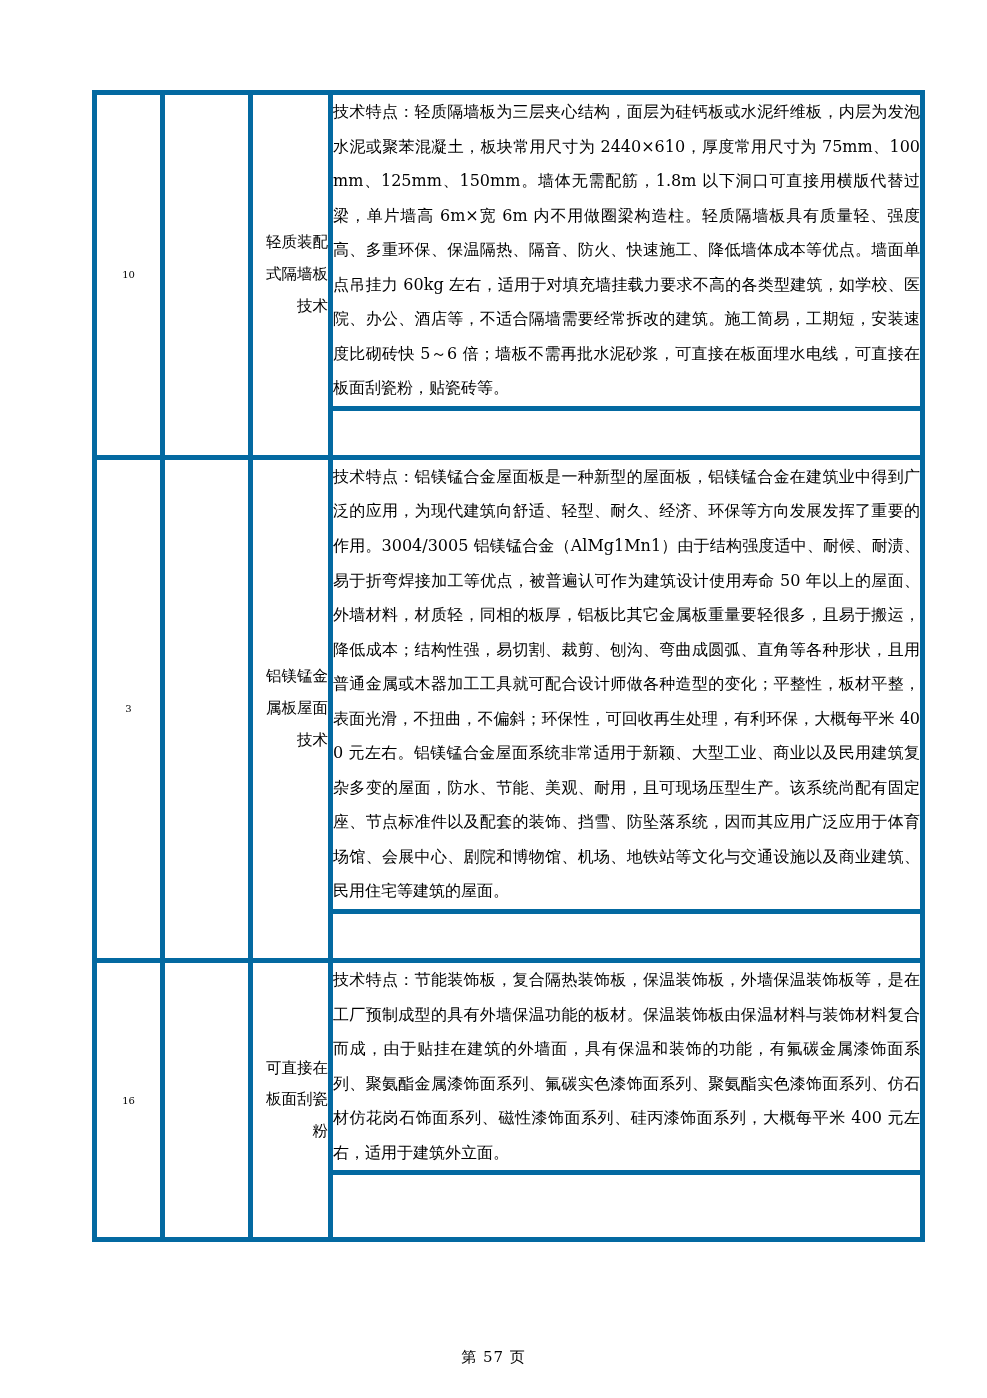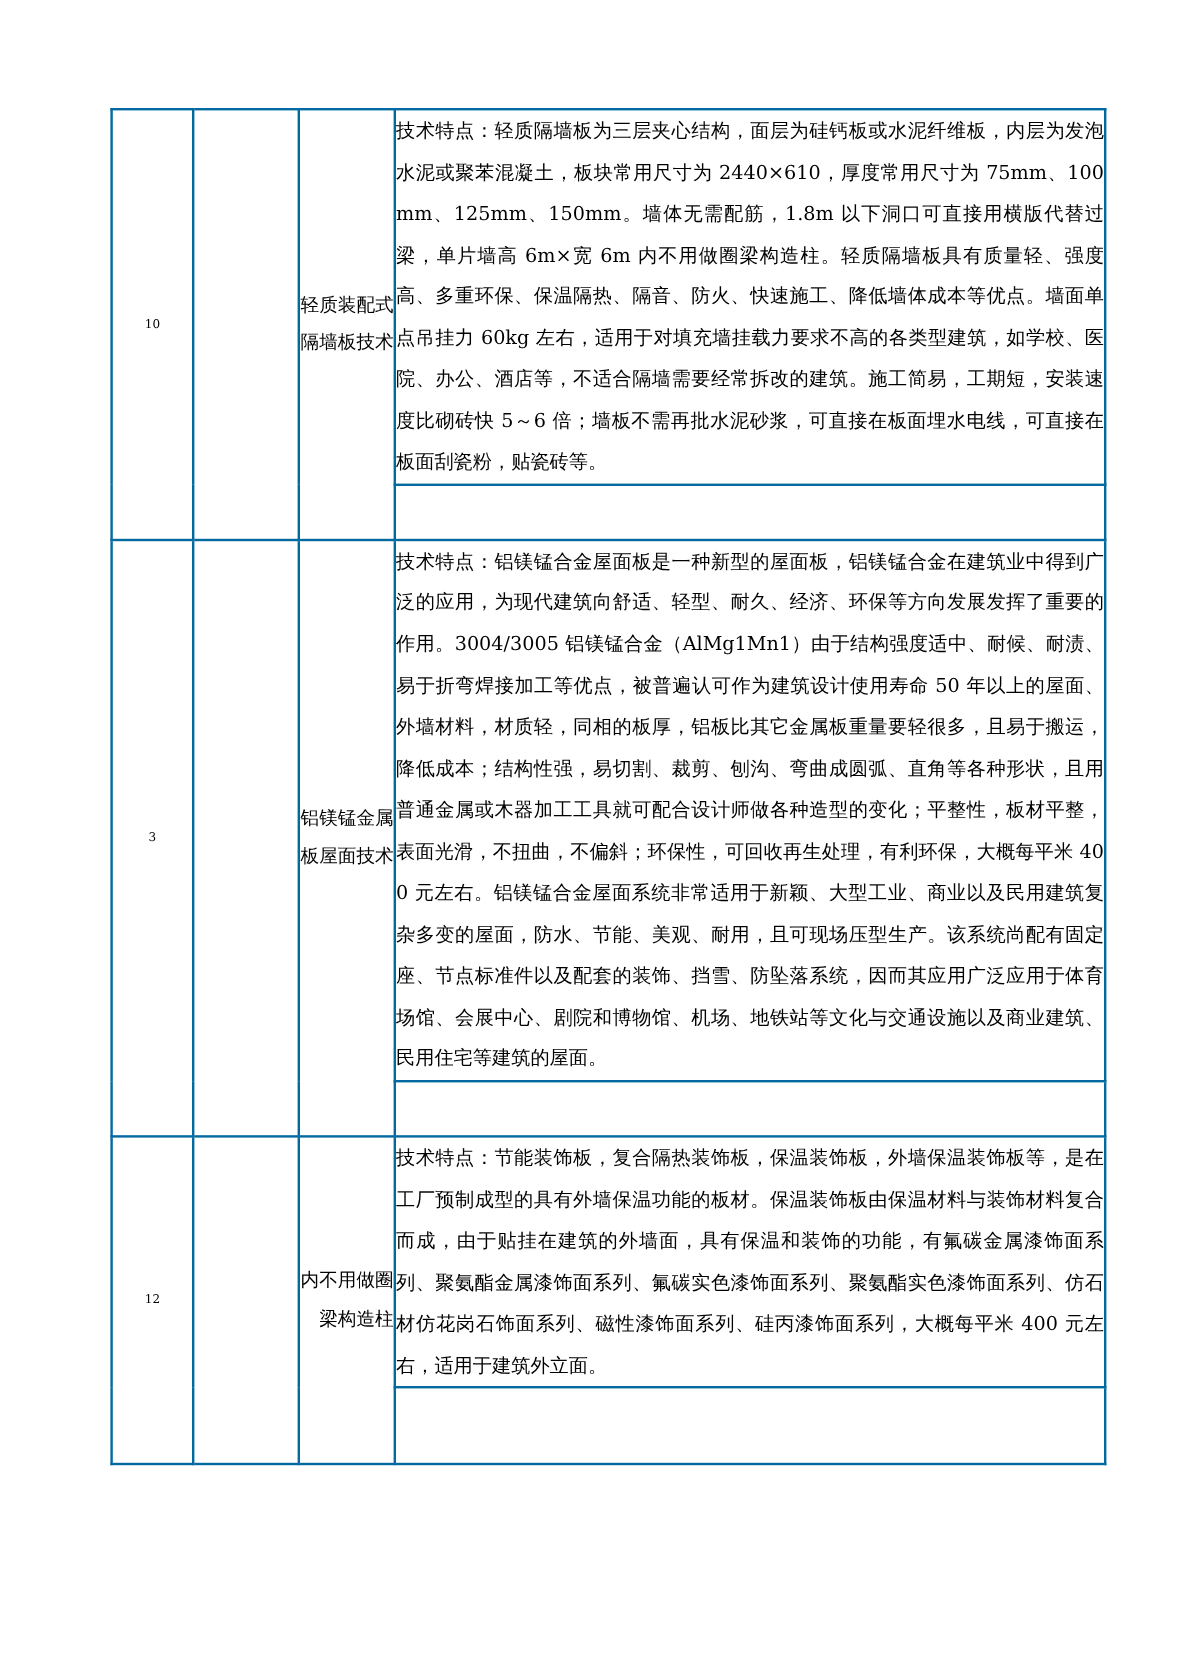--- a/index.html
+++ b/index.html
@@ -26,21 +26,21 @@
   table.doc-table {
     position: absolute;
     left: 92px;
     top: 90px;
     width: 828px;
     border-collapse: collapse;
     table-layout: fixed;
   }
 
   table.doc-table td {
-    border: 2px solid #0369a1;
+    border: 5px solid #0369a1;
     vertical-align: middle;
     padding: 0;
   }
 
   
   col.c-no    { width: 68px; }
   col.c-blank { width: 88px; }
   col.c-name  { width: 80px; }
   col.c-desc  { width: 592px; }
 
@@ -116,26 +116,27 @@
         <td class="num-cell" rowspan="2">3</td>
         <td class="blank-cell" rowspan="2"></td>
         <td class="name-cell" rowspan="2">铝镁锰金属板屋面技术</td>
         <td class="desc-cell">技术特点：铝镁锰合金屋面板是一种新型的屋面板，铝镁锰合金在建筑业中得到广泛的应用，为现代建筑向舒适、轻型、耐久、经济、环保等方向发展发挥了重要的作用。3004/3005 铝镁锰合金（AlMg1Mn1）由于结构强度适中、耐候、耐渍、易于折弯焊接加工等优点，被普遍认可作为建筑设计使用寿命 50 年以上的屋面、外墙材料，材质轻，同相的板厚，铝板比其它金属板重量要轻很多，且易于搬运，降低成本；结构性强，易切割、裁剪、刨沟、弯曲成圆弧、直角等各种形状，且用普通金属或木器加工工具就可配合设计师做各种造型的变化；平整性，板材平整，表面光滑，不扭曲，不偏斜；环保性，可回收再生处理，有利环保，大概每平米 400 元左右。铝镁锰合金屋面系统非常适用于新颖、大型工业、商业以及民用建筑复杂多变的屋面，防水、节能、美观、耐用，且可现场压型生产。该系统尚配有固定座、节点标准件以及配套的装饰、挡雪、防坠落系统，因而其应用广泛应用于体育场馆、会展中心、剧院和博物馆、机场、地铁站等文化与交通设施以及商业建筑、民用住宅等建筑的屋面。</td>
       </tr>
       <tr>
         <td class="desc-cell desc-empty"></td>
       </tr>
 
       <tr>
-        <td class="num-cell" rowspan="2">12</td>
+        <td class="num-cell" rowspan="2">16</td>
         <td class="blank-cell" rowspan="2"></td>
-        <td class="name-cell" rowspan="2">内不用做圈梁构造柱</td>
+        <td class="name-cell" rowspan="2">可直接在板面刮瓷粉</td>
         <td class="desc-cell">技术特点：节能装饰板，复合隔热装饰板，保温装饰板，外墙保温装饰板等，是在工厂预制成型的具有外墙保温功能的板材。保温装饰板由保温材料与装饰材料复合而成，由于贴挂在建筑的外墙面，具有保温和装饰的功能，有氟碳金属漆饰面系列、聚氨酯金属漆饰面系列、氟碳实色漆饰面系列、聚氨酯实色漆饰面系列、仿石材仿花岗石饰面系列、磁性漆饰面系列、硅丙漆饰面系列，大概每平米 400 元左右，适用于建筑外立面。</td>
       </tr>
       <tr>
         <td class="desc-cell tail-cell"></td>
       </tr>
 
     </tbody>
   </table>
 
+  <div class="footer">第 57 页</div>
 
 </div>
 
 </body></html>

